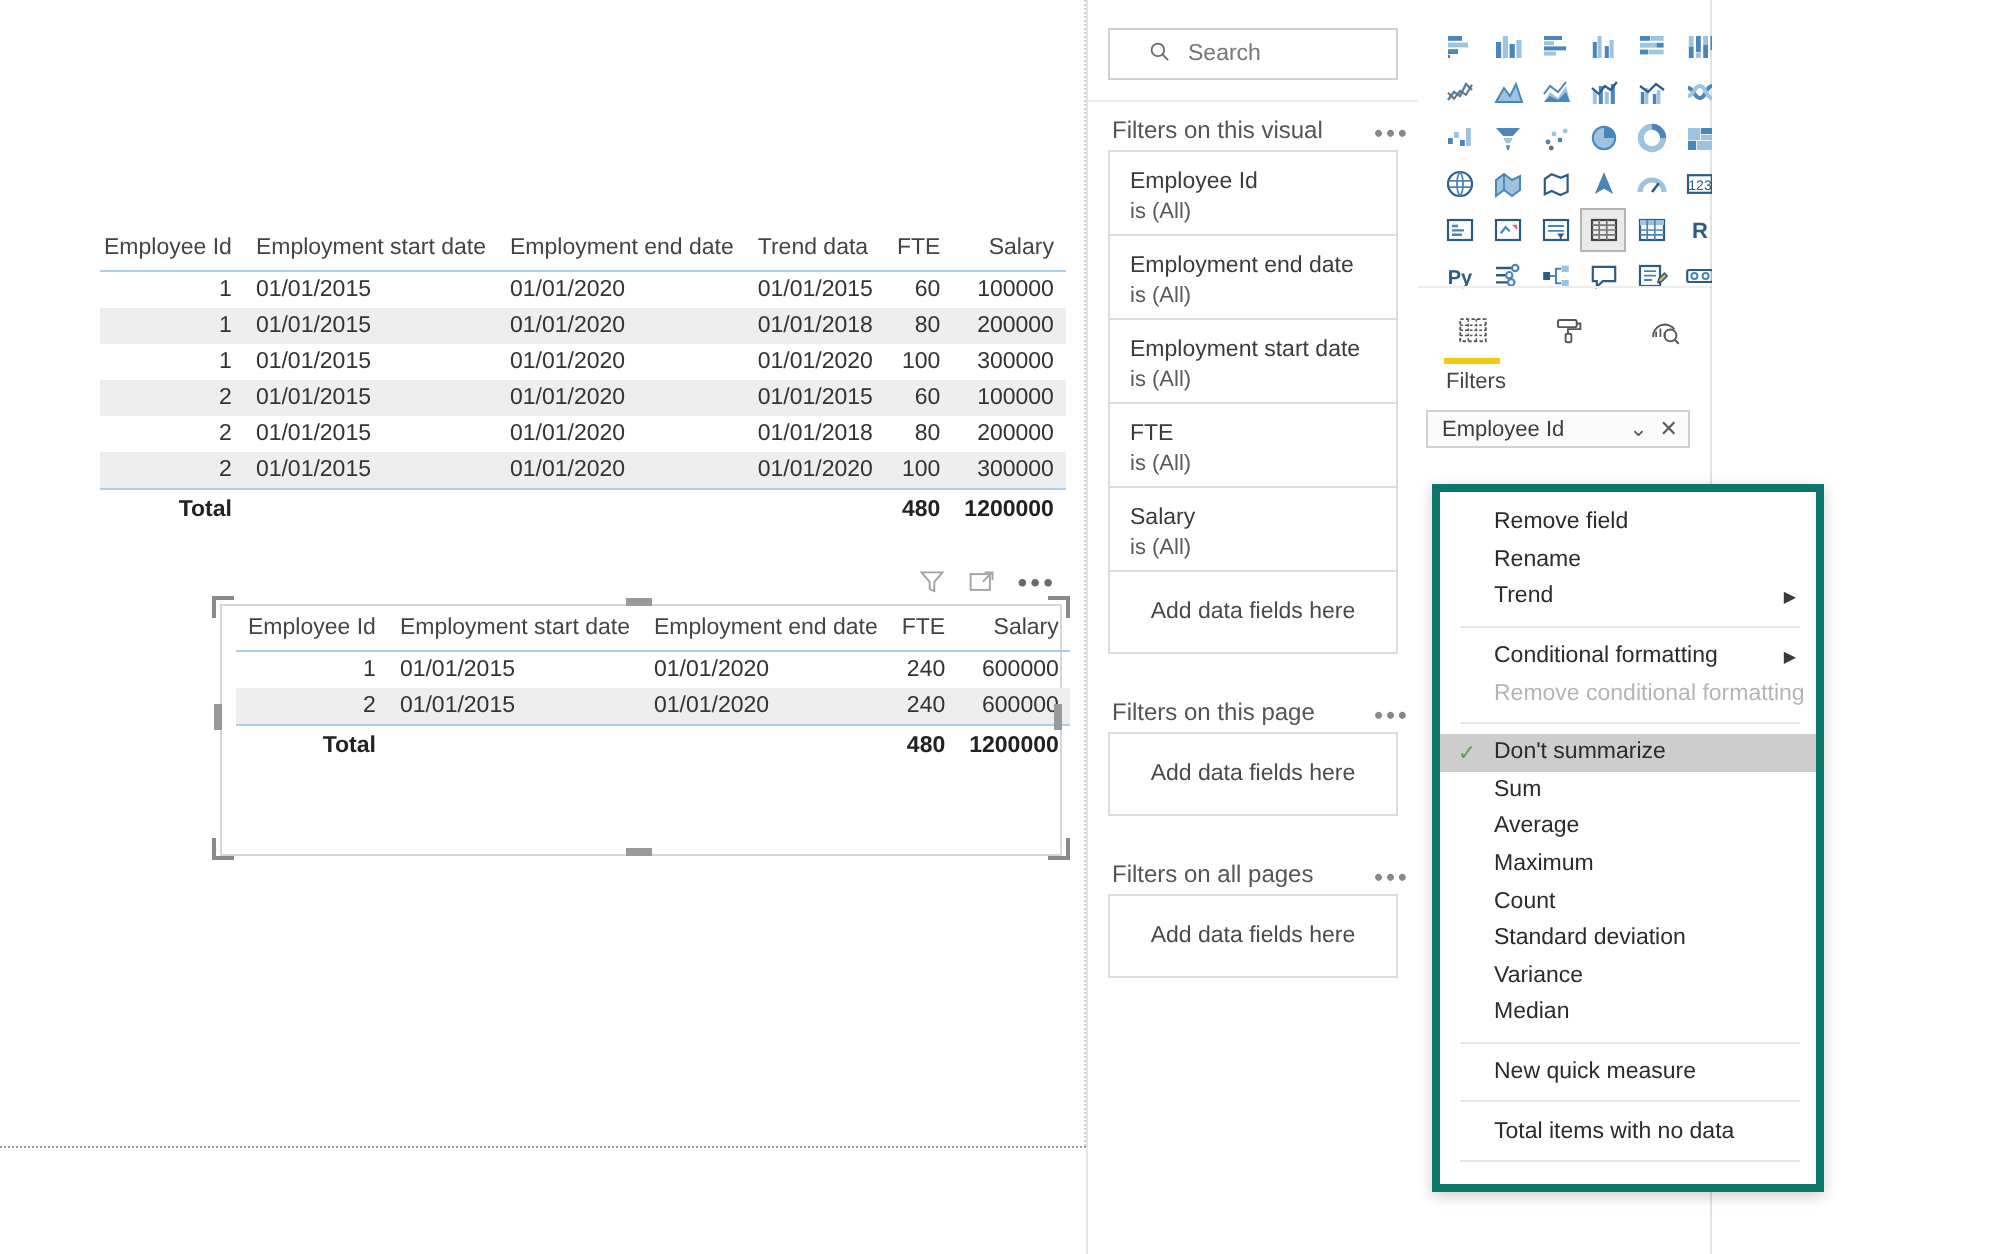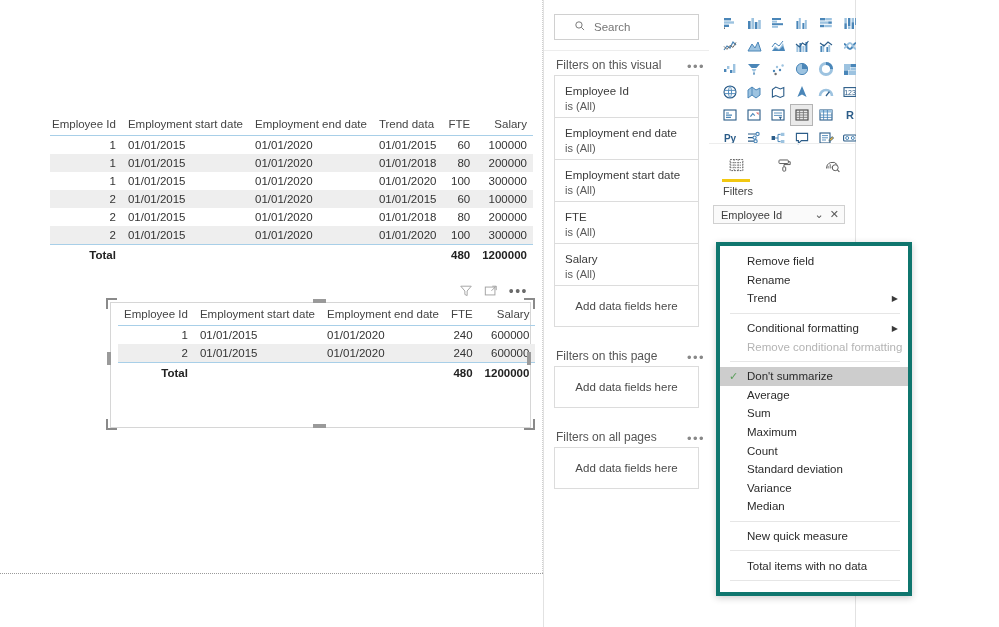--- a/index.html
+++ b/index.html
@@ -621,25 +621,25 @@
       <span class="chk"></span>
       <span class="mtext">Remove conditional formatting</span>
     </div>
     <div class="msep"></div>
     <div class="mi sel">
       <span class="chk">✓</span>
       <span class="mtext">Don't summarize</span>
     </div>
     <div class="mi">
       <span class="chk"></span>
+      <span class="mtext">Sum</span>
+    </div>
+    <div class="mi">
+      <span class="chk"></span>
       <span class="mtext">Average</span>
-    </div>
-    <div class="mi">
-      <span class="chk"></span>
-      <span class="mtext">Sum</span>
     </div>
     <div class="mi">
       <span class="chk"></span>
       <span class="mtext">Maximum</span>
     </div>
     <div class="mi">
       <span class="chk"></span>
       <span class="mtext">Count</span>
     </div>
     <div class="mi">

